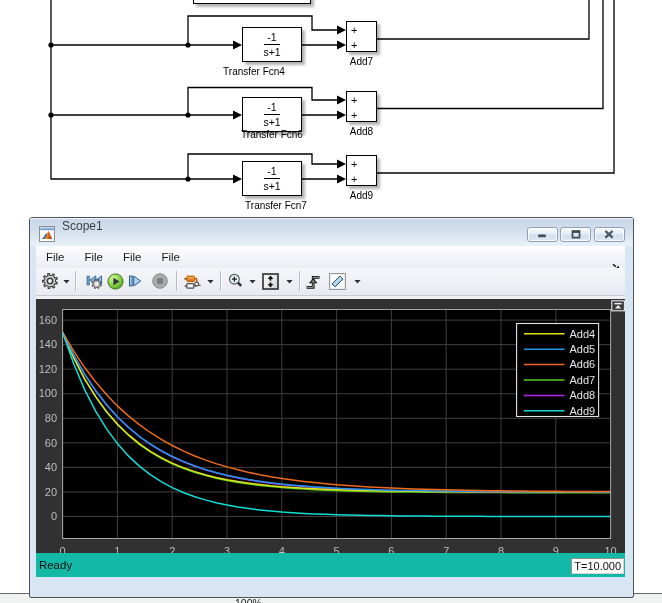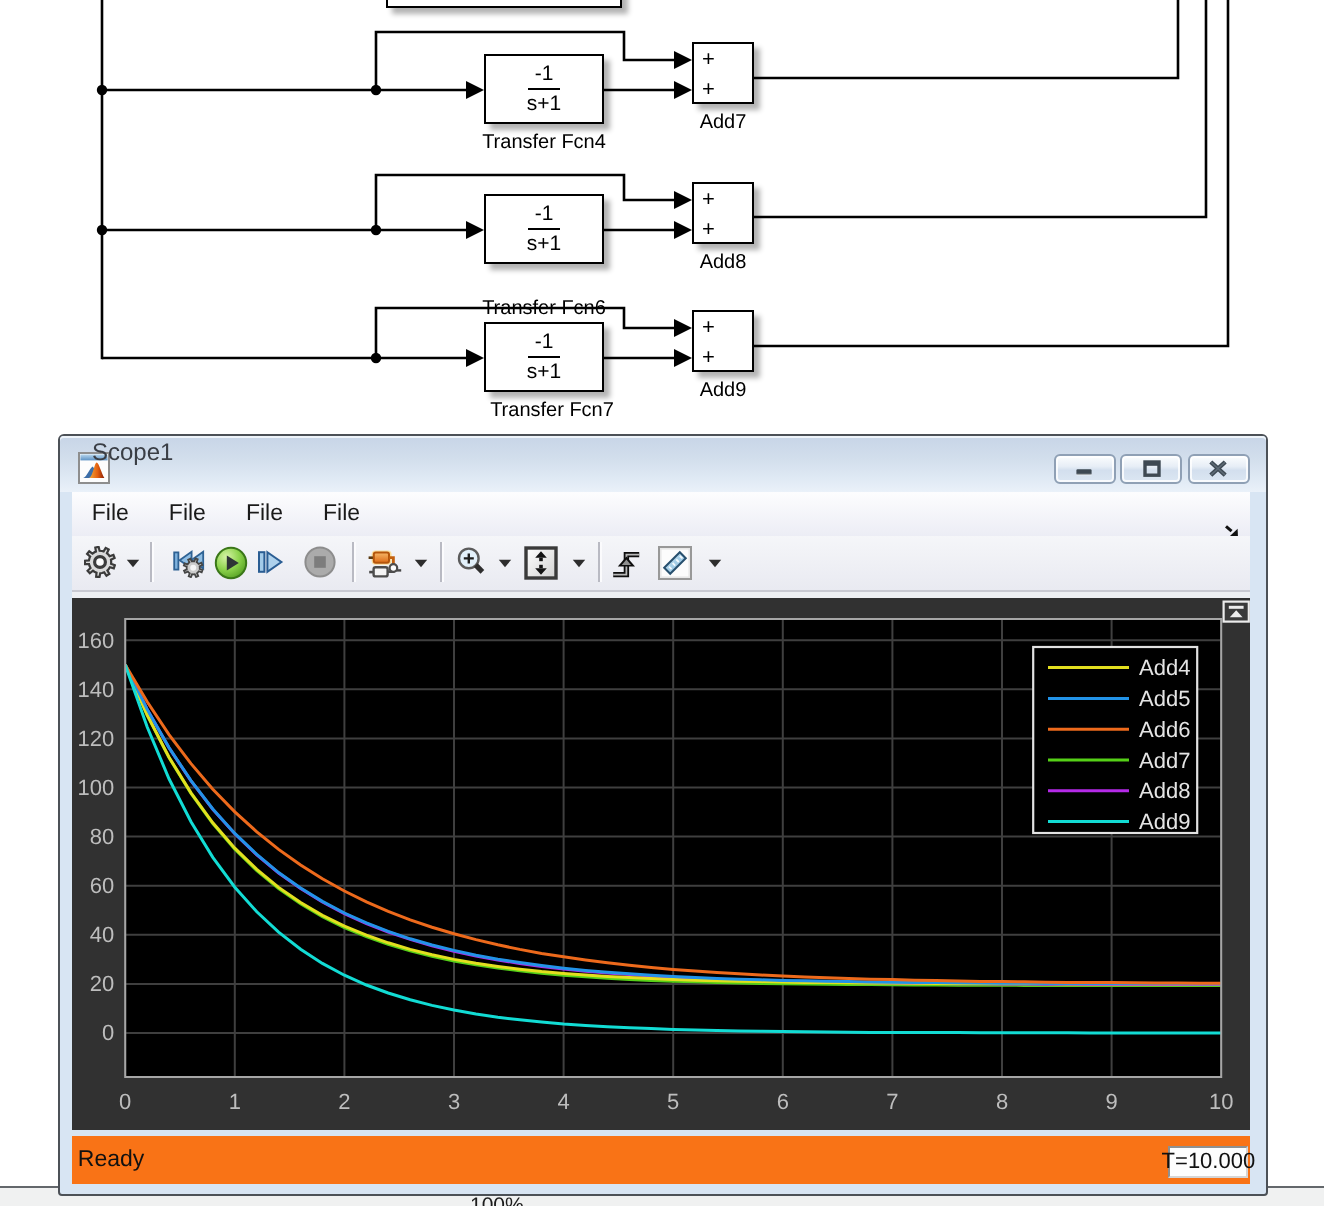--- a/index.html
+++ b/index.html
@@ -13,34 +13,34 @@
 .tfblock{width:60px;height:35px;display:flex;flex-direction:column;align-items:center;justify-content:center}
 .tfblock .num,.tfblock .den{font-size:10.5px;line-height:12px;color:#000}
 .tfblock .fracbar{width:16px;height:1.4px;background:#000;margin:0.5px 0}
 .addblock{width:31px;height:31px}
 .addblock .plus{position:absolute;left:4px;font-size:11px;line-height:10px;color:#000}
 .blocklabel{position:absolute;width:140px;text-align:center;font-size:10px;color:#000}
 #frag-block{position:absolute;left:193px;top:-14px;width:118px;height:18px;background:#fff;border:1.8px solid #000;box-shadow:3.2px 3.2px 2.6px rgba(0,0,0,.30)}
 #scope-window{position:absolute;left:29px;top:217px;width:605px;height:380.5px;border:1.5px solid #4c5157;border-radius:3px 3px 2px 2px;background:#d8e5f3;z-index:10}
 #titlebar{position:absolute;left:0;top:0;width:100%;height:27.5px;border-radius:2px 2px 0 0;background:linear-gradient(180deg,#c7d5e7 0%,#d2deec 40%,#dfe9f4 75%,#eaf1f9 100%);box-shadow:inset 0 1px 0 #eef4fa}
 #app-icon{position:absolute;left:8.5px;top:8px;width:16px;height:16px}
-#window-title{position:absolute;left:16px;top:0;height:15px;display:flex;align-items:center;font-size:12px;color:#3a3e45}
+#window-title{position:absolute;left:32px;top:0;height:15px;display:flex;align-items:center;font-size:12px;color:#3a3e45}
 #winbtns{position:absolute;right:8.2px;top:9.4px;display:flex}
 .wbtn{width:31px;height:14.5px;margin-left:2.6px;border:1px solid #8fa0b5;border-radius:3px;background:linear-gradient(180deg,#fbfdfe 0%,#e7eef6 40%,#d3dfee 55%,#dce7f3 100%);box-shadow:inset 0 0 0 1px rgba(255,255,255,.8);display:flex;align-items:center;justify-content:center}
 #menubar{position:absolute;left:5.9px;top:27.5px;width:588.9px;height:22px;background:linear-gradient(180deg,#fdfdfe,#ecedf5);display:flex;align-items:center}
 .menu-item{font-size:11.5px;color:#1a1a1a;padding:3px 10px;height:100%;display:flex;align-items:center}
 #dock-arrow{position:absolute;right:4.5px;top:10px;width:8px;height:7px}
 #toolbar{position:absolute;left:5.9px;top:49.5px;width:588.9px;height:28px;background:linear-gradient(180deg,#f5f6f9,#e9eaf1);border-bottom:1px solid #c9cad2;display:flex;align-items:center}
 .tbtn{display:flex;align-items:center;justify-content:center}
 .tsep{width:1px;height:20px;background:#b9bac3;box-shadow:1px 0 0 #fbfbfd}
 #gapstrip{position:absolute;left:5.9px;top:77.5px;width:588.9px;height:3.5px;background:#eef0f3}
 #plotpanel{position:absolute;left:5.9px;top:81px;width:588.9px;height:266px;background:#313131}
-#scope-statusbar{position:absolute;left:5.9px;top:350px;width:588.9px;height:23.5px;background:#f97316}
+#scope-statusbar{position:absolute;left:5.9px;top:335px;width:588.9px;height:23.5px;background:#14b8a6}
 #status-ready{position:absolute;left:3px;top:0;height:23.5px;display:flex;align-items:center;font-size:11.5px;color:#111}
-#status-time{position:absolute;right:0.6px;top:4.6px;width:40px;height:16px;background:#fdfdfd;border:1px solid;border-color:#909090 #d5d5d5 #d5d5d5 #909090;font-size:11px;color:#111;display:flex;align-items:center;justify-content:center}
+#status-time{position:absolute;right:0.6px;top:4.6px;width:53px;height:16px;background:#fdfdfd;border:1px solid;border-color:#909090 #d5d5d5 #d5d5d5 #909090;font-size:11px;color:#111;display:flex;align-items:center;justify-content:center}
 </style>
 </head>
 <body>
 
 <div id="editor-statusbar">
   <span id="editor-zoom">100%</span>
 </div>
 
 <div id="diagram">
   <svg id="diagram-svg" width="662" height="216">
@@ -76,32 +76,32 @@
         <circle cx="188" cy="179" r="2.6"></circle>
       </g>
     </svg>
   <div id="frag-block"></div>
   <div id="diagram-blocks">
       <div class="block tfblock" style="left:242px;top:27px">
         <span class="num">-1</span>
         <span class="fracbar"></span>
         <span class="den">s+1</span>
       </div>
-      <div class="blocklabel" style="left:202px;top:65.5px">Transfer Fcn4</div>
+      <div class="blocklabel" style="left:184px;top:65.5px">Transfer Fcn4</div>
       <div class="block addblock" style="left:346px;top:21px">
         <span class="plus" style="top: 2.5px;">+</span>
         <span class="plus" style="top: 17.5px;">+</span>
       </div>
       <div class="blocklabel" style="left:291.5px;top:56px">Add7</div>
       <div class="block tfblock" style="left:242px;top:97px">
         <span class="num">-1</span>
         <span class="fracbar"></span>
         <span class="den">s+1</span>
       </div>
-      <div class="blocklabel" style="left:202px;top:149px">Transfer Fcn6</div>
+      <div class="blocklabel" style="left:202px;top:129px">Transfer Fcn6</div>
       <div class="block addblock" style="left:346px;top:91px">
         <span class="plus" style="top: 2.5px;">+</span>
         <span class="plus" style="top: 17.5px;">+</span>
       </div>
       <div class="blocklabel" style="left:291.5px;top:126px">Add8</div>
       <div class="block tfblock" style="left:242px;top:161px">
         <span class="num">-1</span>
         <span class="fracbar"></span>
         <span class="den">s+1</span>
       </div>

